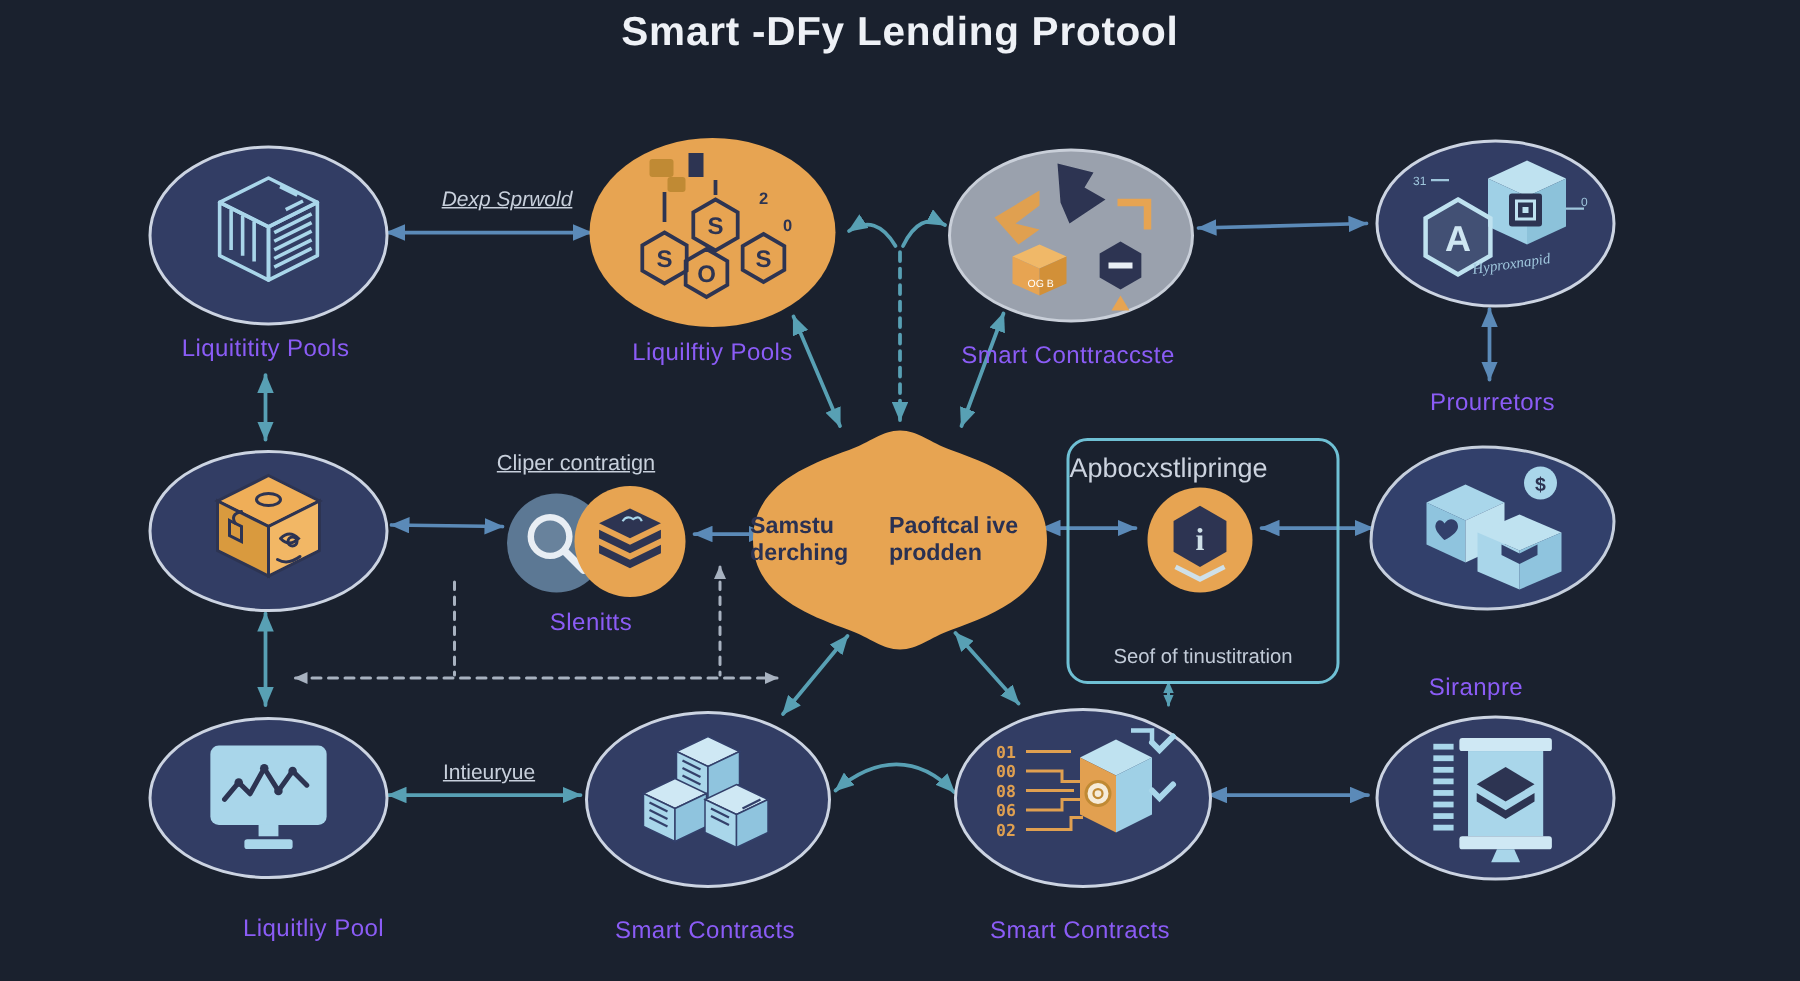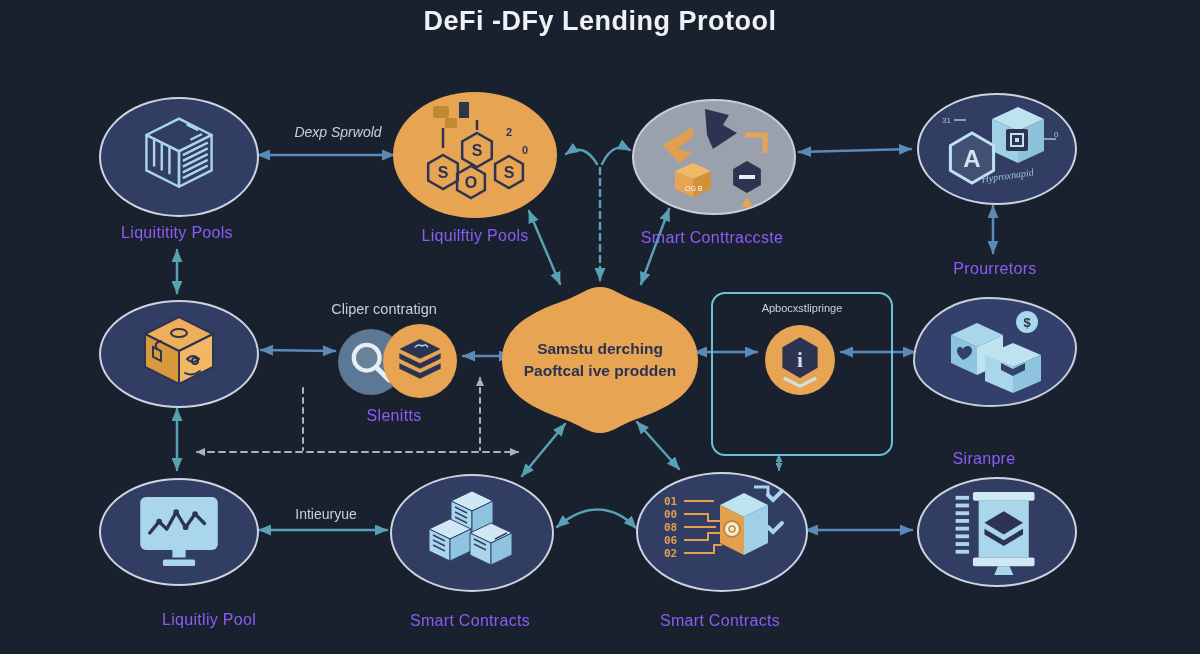--- a/index.html
+++ b/index.html
@@ -8,43 +8,43 @@
   .title{position:absolute;top:6px;left:0;width:100%;text-align:center;color:#eef1f6;
          font-size:27px;font-weight:bold;letter-spacing:.5px;}
   .wires{position:absolute;left:0;top:0;}
   .node{position:absolute;display:flex;align-items:center;justify-content:center;border-radius:50%;}
   .n-blue{background:#323d64;border:2.5px solid #ccd4e2;}
   .n-orange{background:#e7a452;border:none;}
   .n-gray{background:#9aa1ad;border:2.5px solid #c9cfd9;}
   .circle{position:absolute;border-radius:50%;display:flex;align-items:center;justify-content:center;}
   .lbl{position:absolute;transform:translateX(-50%);color:#8b5cf6;font-size:16px;
        text-align:center;white-space:nowrap;letter-spacing:.3px;}
-  .elbl{position:absolute;transform:translateX(-50%);color:#c8d0dc;font-size:14px;white-space:nowrap;}
+  .elbl{position:absolute;transform:translateX(-50%);color:#c8d0dc;font-size:14px;white-space:nowrap;text-decoration:underline;}
   .italic{font-style:italic;}
   .cloud{position:absolute;left:500px;top:285px;width:200px;height:150px;}
   .cloud svg{position:absolute;left:0;top:0;}
-  .cloud-text{position:absolute;left:0;top:0;width:100%;height:100%;display:flex;flex-direction:column;
+  .cloud-text{position:absolute;left:0;top:0;width:100%;height:100%;display:flex;flex-direction:row;
               align-items:center;justify-content:center;gap:4px;color:#2a3152;font-weight:bold;font-size:15.5px;}
   .bridge-rect{position:absolute;left:711px;top:292px;width:178px;height:160px;
                border:2px solid #6fc0d4;border-radius:14px;}
-  .bridge-title{position:absolute;top:8px;left:0;width:100%;text-align:center;color:#ccd3df;font-size:11px;}
+  .bridge-title{position:absolute;top:8px;left:0;width:100%;color:#ccd3df;font-size:18px;}
   .bridge-body{position:absolute;bottom:6px;left:-14px;width:206px;text-align:center;color:#c2cbd8;
                font-size:13.5px;line-height:1.45;}
   .bridge-circle{position:absolute;left:765px;top:325px;width:70px;height:70px;border-radius:50%;
                  background:#e7a452;display:flex;align-items:center;justify-content:center;}
   .blob{position:absolute;left:913px;top:297px;width:160px;height:106px;background:#32406b;
         border:2.5px solid #c6cfdd;border-radius:46% 54% 52% 48% / 58% 46% 54% 42%;
         display:flex;align-items:center;justify-content:center;}
 </style>
 </head>
 <body>
 
 <div class="stage">
 
-  <div class="title">DeFi -DFy Lending Protool</div>
+  <div class="title">Smart -DFy Lending Protool</div>
 
   <svg class="wires" width="1200" height="654">
     <defs>
       <marker id="mEb" markerUnits="userSpaceOnUse" markerWidth="13" markerHeight="11" refX="12" refY="5.5" orient="auto">
           <path d="M0,0 L13,5.5 L0,11 Z" fill="#5b8ab8"></path>
         </marker>
       <marker id="mSb" markerUnits="userSpaceOnUse" markerWidth="13" markerHeight="11" refX="1" refY="5.5" orient="auto">
           <path d="M13,0 L0,5.5 L13,11 Z" fill="#5b8ab8"></path>
         </marker>
       <marker id="mEt" markerUnits="userSpaceOnUse" markerWidth="13" markerHeight="11" refX="12" refY="5.5" orient="auto">
@@ -209,20 +209,21 @@
     </svg>
     <div class="cloud-text">
       <span>Samstu derching</span>
       <span>Paoftcal ive prodden</span>
     </div>
   </div>
 
   <div class="bridge-rect">
     <div class="bridge-title">Apbocxstlipringe</div>
     <div class="bridge-body">
+      <div>Seof of tinustitration</div>
     </div>
   </div>
   <div class="bridge-circle">
     <svg width="62" height="62" viewBox="0 0 76 76">
       <path d="M38,10 L59.6,22.5 L59.6,47.5 L38,60 L16.4,47.5 L16.4,22.5 Z" fill="#2d3452"></path>
       <text x="38" y="46" font-size="26" font-weight="bold" fill="#cfe0e8" text-anchor="middle" font-family="Liberation Serif, serif">i</text>
       <path d="M18,60 L38,70 L58,60" fill="none" stroke="#cfe0e8" stroke-width="4"></path>
     </svg>
   </div>
 

